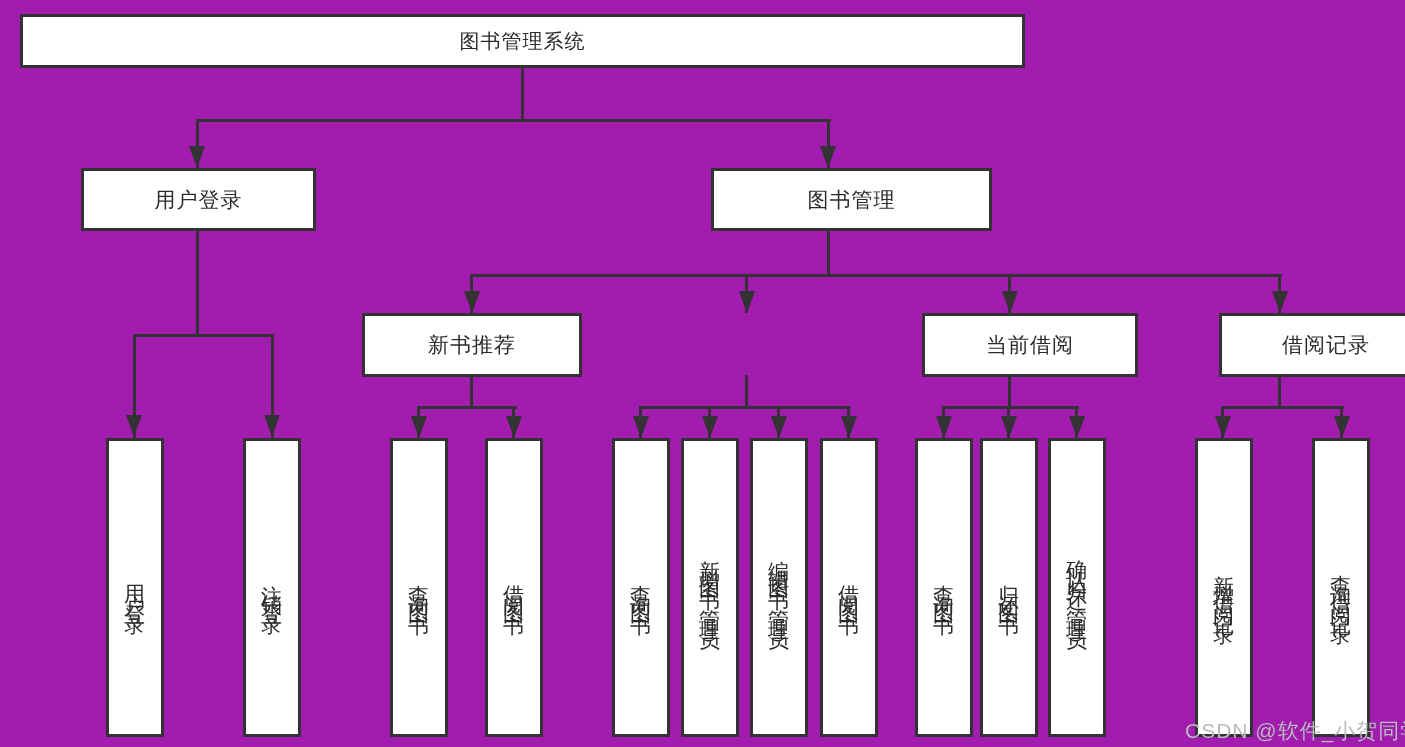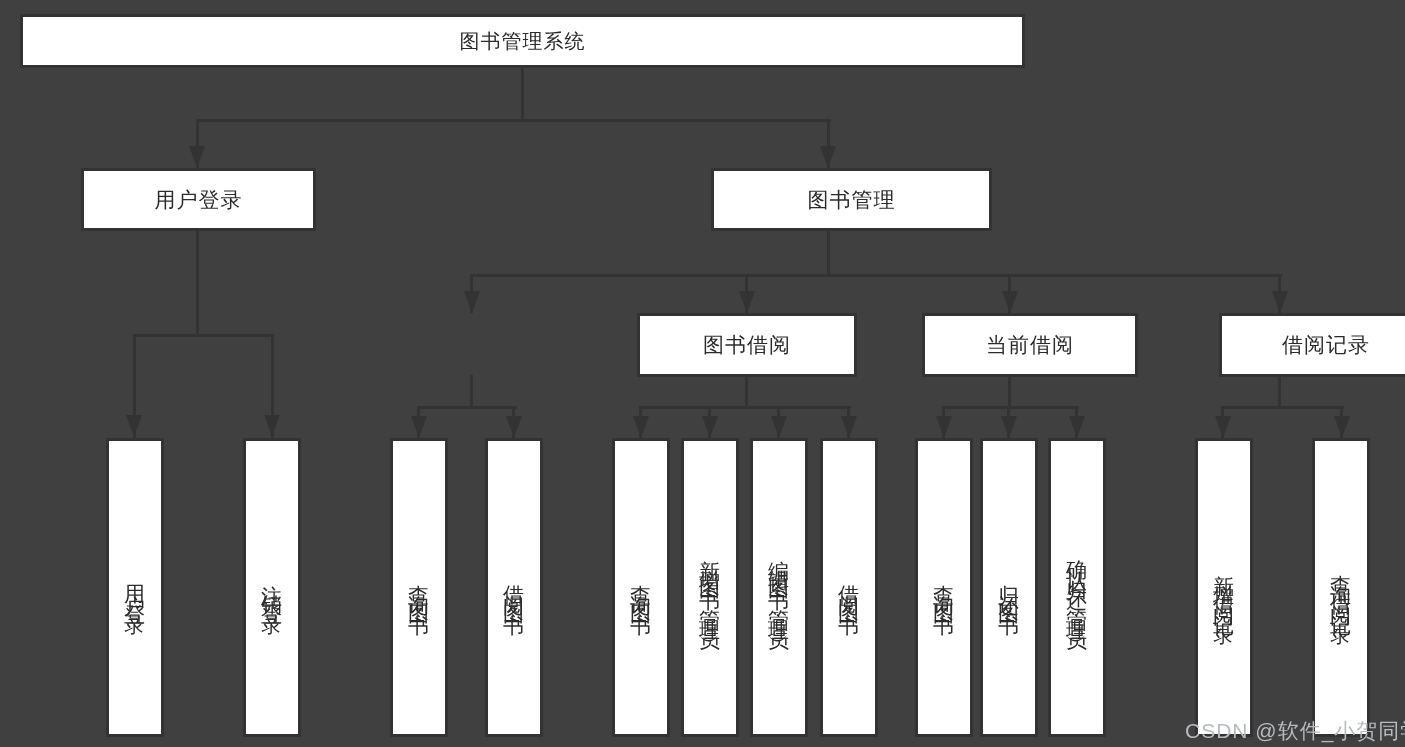--- a/index.html
+++ b/index.html
@@ -1,20 +1,20 @@
 <!DOCTYPE html>
 <html><head>
 <meta charset="utf-8">
 <style>
   html, body { margin: 0; padding: 0; background: #ffffff; }
   .stage {
     position: relative;
     width: 1405px;
     height: 747px;
-    background: #404040;
+    background: #a21caf;
     font-family: "Liberation Sans", "DejaVu Sans", sans-serif;
     color: #2b2b2b;
     overflow: hidden;
   }
   .box {
     position: absolute;
     box-sizing: border-box;
     background: #ffffff;
     border: 3px solid #333333;
     display: flex;
@@ -92,22 +92,22 @@
     <div class="vl" style="left:470px; top:274px; height:39px;"></div>
     <div class="vl" style="left:745px; top:274px; height:39px;"></div>
     <div class="vl" style="left:1008px; top:274px; height:39px;"></div>
     <div class="vl" style="left:1278px; top:274px; height:39px;"></div>
     <div class="arr" style="left:464px; top:291px;"></div>
     <div class="arr" style="left:739px; top:291px;"></div>
     <div class="arr" style="left:1002px; top:291px;"></div>
     <div class="arr" style="left:1272px; top:291px;"></div>
   </div>
 
-  <div class="box" style="left:637px; top:313px; width:220px; height:64px;">
-    <span>图书借阅</span>
+  <div class="box" style="left:362px; top:313px; width:220px; height:64px;">
+    <span>新书推荐</span>
   </div>
   <div class="box" style="left:902px; top:313px; width:216px; height:64px;margin-left:20px;">
     <span>当前借阅</span>
   </div>
   <div class="box" style="left:1173px; top:313px; width:214px; height:64px;margin-left:46px;">
     <span>借阅记录</span>
   </div>
 
   <div>
     <div class="vl" style="left:470px; top:375px; height:34px;"></div>

